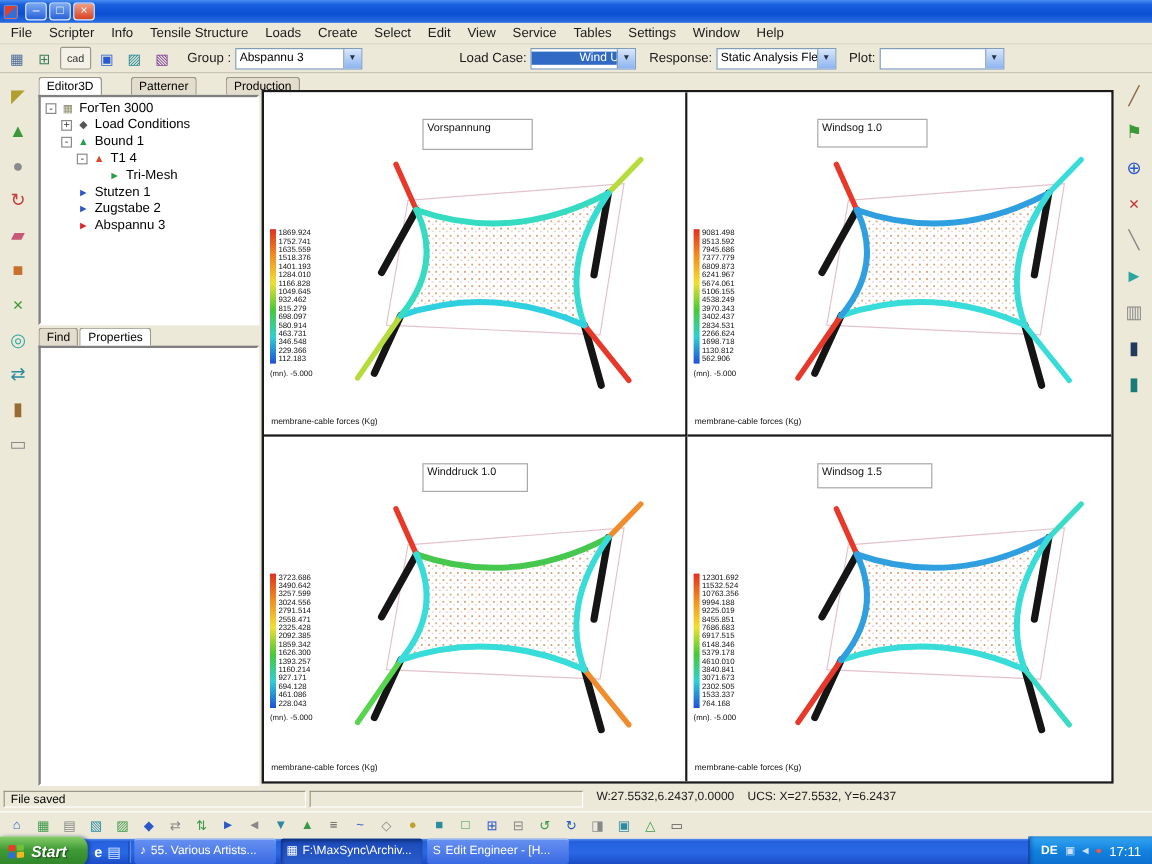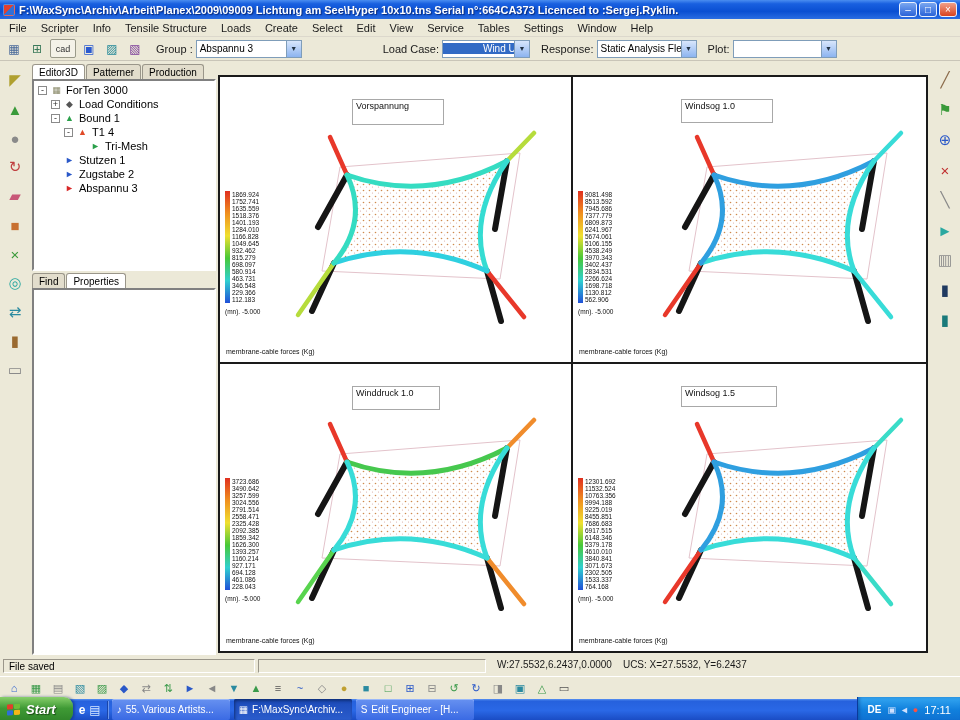--- a/index.html
+++ b/index.html
@@ -29,21 +29,21 @@
   .combo-arrow{width:15px;align-self:stretch;border-left:1px solid #7f9db9;background:linear-gradient(180deg,#d8e6fb,#8cb4f0);
     display:flex;align-items:center;justify-content:center;font-size:7px;color:#234;}
 
   
   .workspace{flex:1;display:flex;min-height:0;}
   .side-col{width:30px;display:flex;flex-direction:column;align-items:center;padding-top:8px;gap:7px;flex:0 0 auto;}
   .side-btn{width:24px;height:22px;display:flex;align-items:center;justify-content:center;font-size:15px;}
   .right-col{width:30px;display:flex;flex-direction:column;align-items:center;padding-top:8px;gap:8px;flex:0 0 auto;}
 
   .left-panel{width:188px;display:flex;flex-direction:column;padding:3px 2px 4px 2px;flex:0 0 auto;}
-  .panel-tabs{display:flex;font-size:10px;flex:0 0 auto;}
+  .panel-tabs{display:flex;font-size:10px;flex:0 0 auto;gap:23px;}
   .ptab{padding:2px 6px 1px 6px;border:1px solid #9a968a;border-bottom:none;border-radius:3px 3px 0 0;background:#e2ddcc;margin-right:1px;}
   .ptab.active{background:#fff;position:relative;top:0;}
   .tree-box{height:192px;background:#fff;border:2px solid;border-color:#808080 #fff #fff #808080;overflow:hidden;padding:2px 0;flex:0 0 auto;}
   .tree-row{display:flex;align-items:center;font-size:11px;height:14px;white-space:nowrap;}
   .expander{width:9px;height:9px;border:1px solid #8a8a8a;background:#fff;font-size:9px;line-height:7px;text-align:center;margin-right:3px;flex:0 0 auto;color:#333;}
   .expander-spacer{width:12px;flex:0 0 auto;}
   .tree-ic{width:13px;margin-right:3px;font-size:9px;flex:0 0 auto;text-align:center;}
   .find-tabs{display:flex;font-size:10px;margin-top:2px;flex:0 0 auto;}
   .props-box{flex:1;background:#fff;border:2px solid;border-color:#808080 #fff #fff #808080;}
 
@@ -99,21 +99,20 @@
   .tray-ic{font-size:9px;}
   .tray-time{font-size:11px;}
 </style>
 </head>
 <body>
 
 <div class="screen">
 
   <div class="titlebar">
     <span class="app-icon"></span>
-    <span class="title-text">F:\WaxSync\Archiv\Arbeit\Planex\2009\09009 Lichtung am See\Hyper 10x10.tns Serial n°:664CA373 Licenced to :Sergej.Ryklin.</span>
     <span class="tb-btn">–</span>
     <span class="tb-btn">□</span>
     <span class="tb-btn close">×</span>
   </div>
 
   <div class="menubar">
       <span class="menu-item">File</span>
       <span class="menu-item">Scripter</span>
       <span class="menu-item">Info</span>
       <span class="menu-item">Tensile Structure</span>

